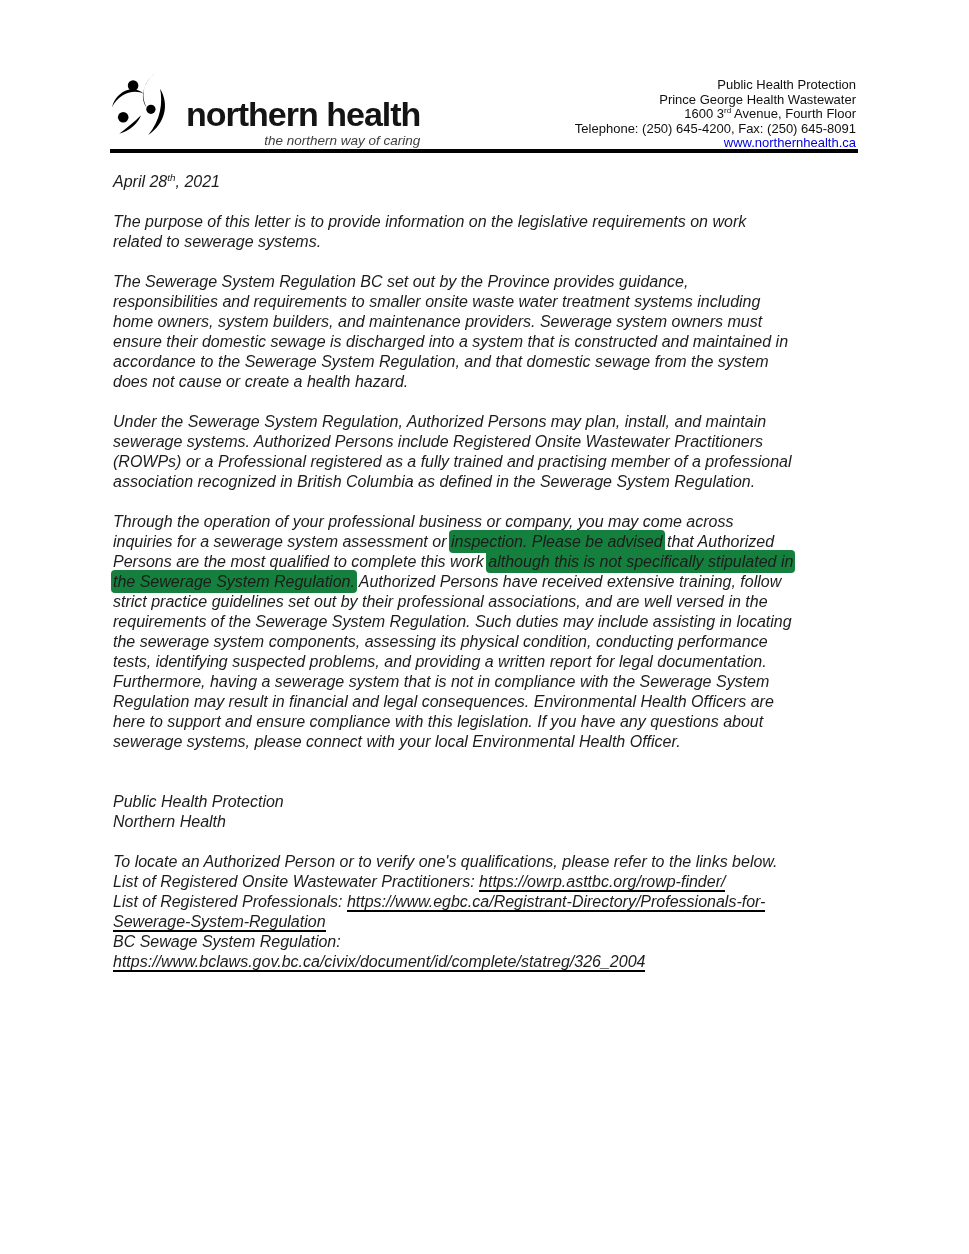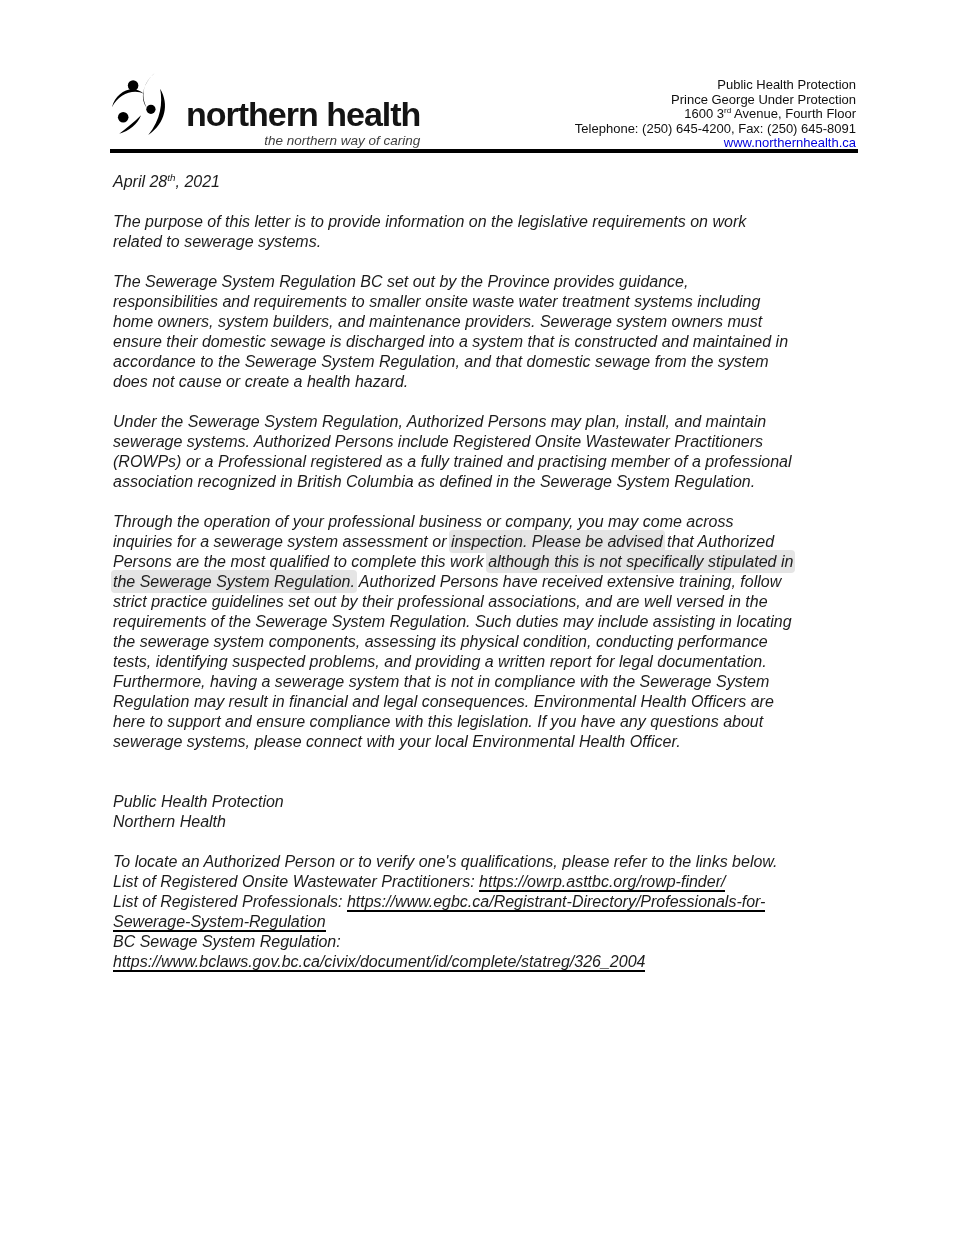--- a/index.html
+++ b/index.html
@@ -67,21 +67,21 @@
     width: 830px;
     font-size: 16px;
     line-height: 20px;
   }
   .block { margin: 0 0 20px 0; font-style: italic; }
   .block.gap2 { margin-bottom: 40px; }
 
   sup { font-size: 62%; line-height: 0; }
 
   .hl {
-    background: #e5e5e5;
+    background: #15803d;
     border-radius: 4px;
     padding: 3px 2px;
     margin: 0 -2px;
   }
   .ul {
     border-bottom: 2px solid #000000;
     padding-bottom: 0px;
     margin-top: 17px;
   }
   .weblink {
@@ -105,21 +105,21 @@
         <path d="M76,26 C90,50 84,78 58,96 C77,73 80,48 76,26 Z"></path>
         <path d="M14,94 C29,90 42,79 47,66 C36,77 24,86 14,94 Z"></path>
       </g>
     </svg>
     <div class="logo-text-col">
       <div class="logo-text">northern health</div>
       <div class="logo-tagline">the northern way of caring</div>
     </div>
   </div>
 
-  <div class="contact-block"><span>Public Health Protection</span><br><span>Prince George Under Protection</span><br><span>1600 3</span><sup>rd</sup><span> Avenue, Fourth Floor</span><br><span>Telephone: (250) 645-4200, Fax: (250) 645-8091</span><br><span class="weblink">www.northernhealth.ca</span></div>
+  <div class="contact-block"><span>Public Health Protection</span><br><span>Prince George Health Wastewater</span><br><span>1600 3</span><sup>rd</sup><span> Avenue, Fourth Floor</span><br><span>Telephone: (250) 645-4200, Fax: (250) 645-8091</span><br><span class="weblink">www.northernhealth.ca</span></div>
 
   <div class="header-rule"></div>
 
   <div class="letter-body">
     <div class="block"><span>April 28</span><sup>th</sup><span>, 2021</span></div>
     <div class="block"><span>The purpose of this letter is to provide information on the legislative requirements on work</span><br><span>related to sewerage systems.</span></div>
     <div class="block"><span>The Sewerage System Regulation BC set out by the Province provides guidance,</span><br><span>responsibilities and requirements to smaller onsite waste water treatment systems including</span><br><span>home owners, system builders, and maintenance providers. Sewerage system owners must</span><br><span>ensure their domestic sewage is discharged into a system that is constructed and maintained in</span><br><span>accordance to the Sewerage System Regulation, and that domestic sewage from the system</span><br><span>does not cause or create a health hazard.</span></div>
     <div class="block"><span>Under the Sewerage System Regulation, Authorized Persons may plan, install, and maintain</span><br><span>sewerage systems. Authorized Persons include Registered Onsite Wastewater Practitioners</span><br><span>(ROWPs) or a Professional registered as a fully trained and practising member of a professional</span><br><span>association recognized in British Columbia as defined in the Sewerage System Regulation.</span></div>
     <div class="block gap2"><span>Through the operation of your professional business or company, you may come across</span><br><span>inquiries for a sewerage system assessment or </span><span class="hl">inspection. Please be advised</span><span> that Authorized</span><br><span>Persons are the most qualified to complete this work </span><span class="hl">although this is not specifically stipulated in</span><br><span class="hl">the Sewerage System Regulation.</span><span> Authorized Persons have received extensive training, follow</span><br><span>strict practice guidelines set out by their professional associations, and are well versed in the</span><br><span>requirements of the Sewerage System Regulation. Such duties may include assisting in locating</span><br><span>the sewerage system components, assessing its physical condition, conducting performance</span><br><span>tests, identifying suspected problems, and providing a written report for legal documentation.</span><br><span>Furthermore, having a sewerage system that is not in compliance with the Sewerage System</span><br><span>Regulation may result in financial and legal consequences. Environmental Health Officers are</span><br><span>here to support and ensure compliance with this legislation. If you have any questions about</span><br><span>sewerage systems, please connect with your local Environmental Health Officer.</span></div>
     <div class="block"><span>Public Health Protection</span><br><span>Northern Health</span></div>

